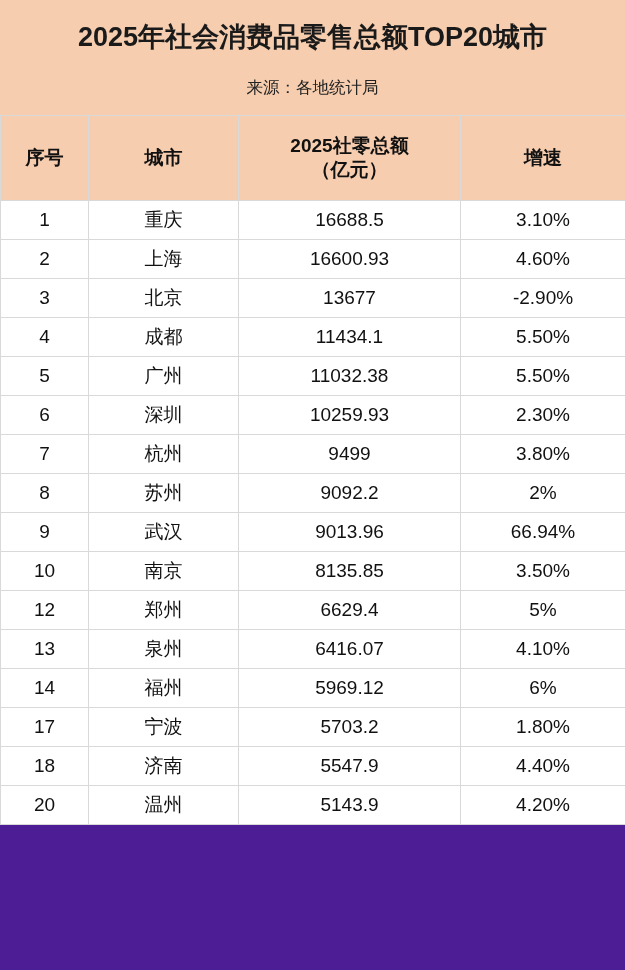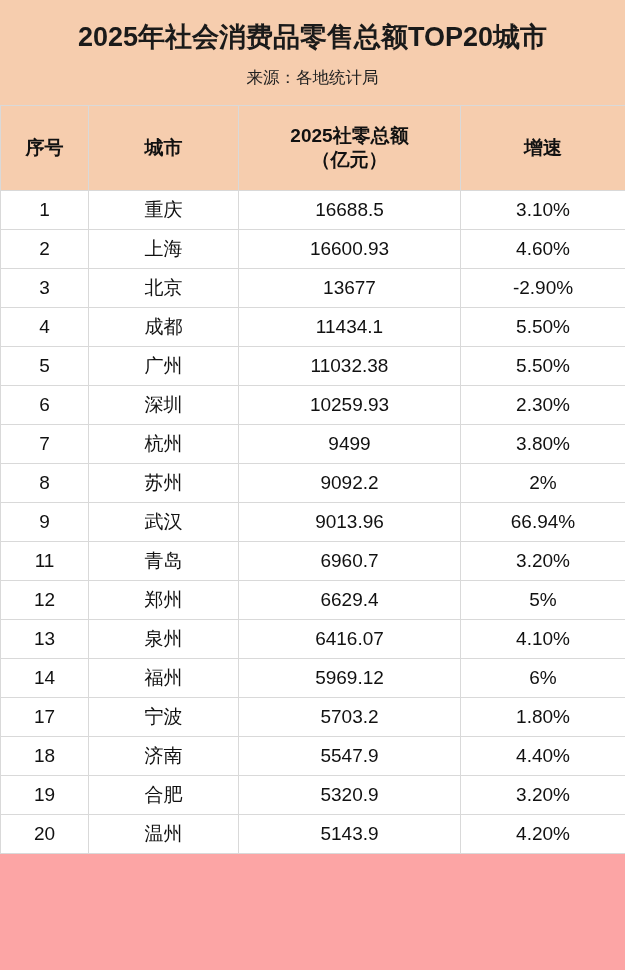--- a/index.html
+++ b/index.html
@@ -11,37 +11,37 @@
     height: 970px;
     background: #ffffff;
     font-family: "Liberation Sans", sans-serif;
     -webkit-font-smoothing: antialiased;
   }
   .page {
     width: 625px;
     height: 970px;
     position: relative;
     box-sizing: border-box;
-    background: #fca5a5;
+    background: #4c1d95;
   }
   .header {
     background: #f6cdae;
     padding: 22px 10px 16px 10px;
     text-align: center;
     box-sizing: border-box;
   }
   .title {
     font-size: 27px;
     font-weight: bold;
     color: #1a1a1a;
     letter-spacing: 0px;
     line-height: 1.15;
   }
   .subtitle {
-    margin-top: 14px;
+    margin-top: 24px;
     font-size: 16.5px;
     color: #222222;
     font-weight: normal;
   }
   table.data {
     width: 625px;
     border-collapse: collapse;
     table-layout: fixed;
   }
   table.data col.c0 { width: 88px; }
@@ -159,24 +159,24 @@
           <td class="total">9092.2</td>
           <td class="growth">2%</td>
         </tr>
         <tr class="row">
           <td class="idx">9</td>
           <td class="city">武汉</td>
           <td class="total">9013.96</td>
           <td class="growth">66.94%</td>
         </tr>
         <tr class="row">
-          <td class="idx">11</td>
-          <td class="city">青岛</td>
-          <td class="total">6960.7</td>
-          <td class="growth">3.20%</td>
+          <td class="idx">10</td>
+          <td class="city">南京</td>
+          <td class="total">8135.85</td>
+          <td class="growth">3.50%</td>
         </tr>
         <tr class="row">
           <td class="idx">12</td>
           <td class="city">郑州</td>
           <td class="total">6629.4</td>
           <td class="growth">5%</td>
         </tr>
         <tr class="row">
           <td class="idx">13</td>
           <td class="city">泉州</td>
@@ -195,26 +195,20 @@
           <td class="total">5703.2</td>
           <td class="growth">1.80%</td>
         </tr>
         <tr class="row">
           <td class="idx">18</td>
           <td class="city">济南</td>
           <td class="total">5547.9</td>
           <td class="growth">4.40%</td>
         </tr>
         <tr class="row">
-          <td class="idx">19</td>
-          <td class="city">合肥</td>
-          <td class="total">5320.9</td>
-          <td class="growth">3.20%</td>
-        </tr>
-        <tr class="row">
           <td class="idx">20</td>
           <td class="city">温州</td>
           <td class="total">5143.9</td>
           <td class="growth">4.20%</td>
         </tr>
       </tbody>
   </table>
 
 </div>
 

